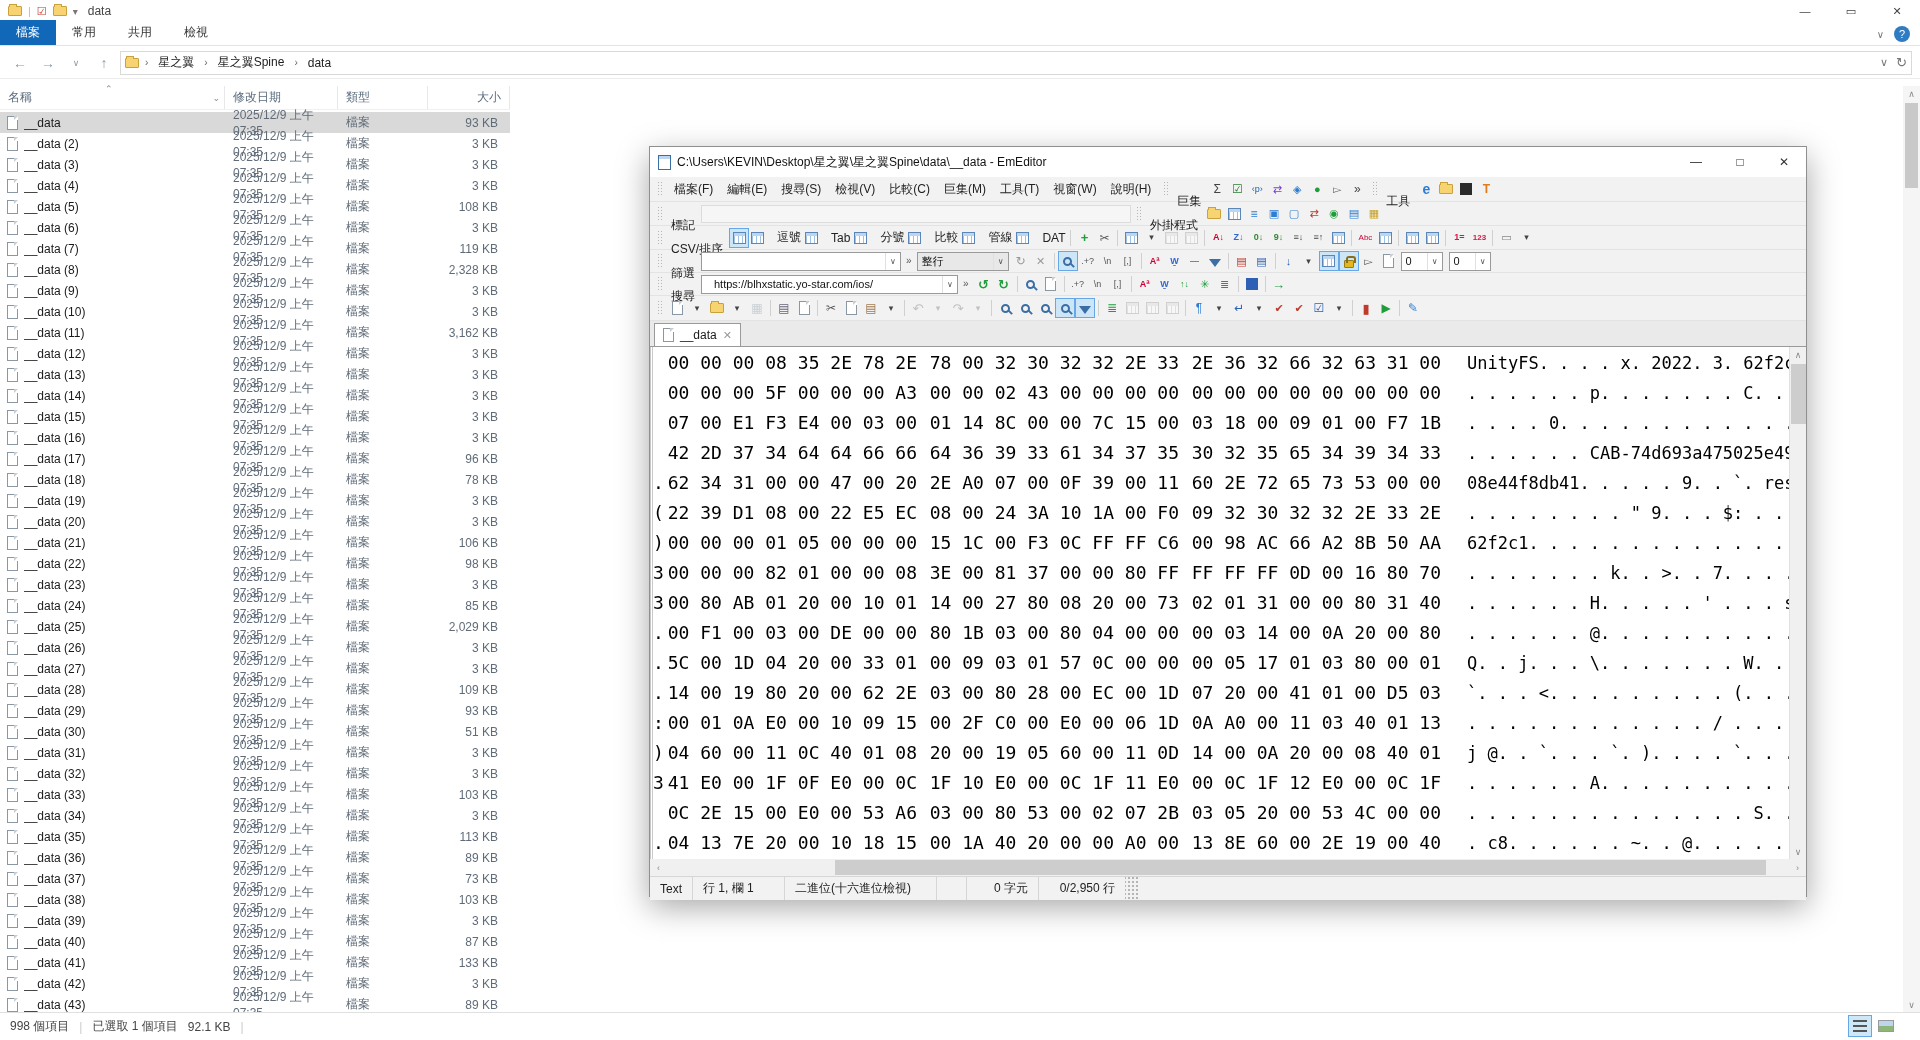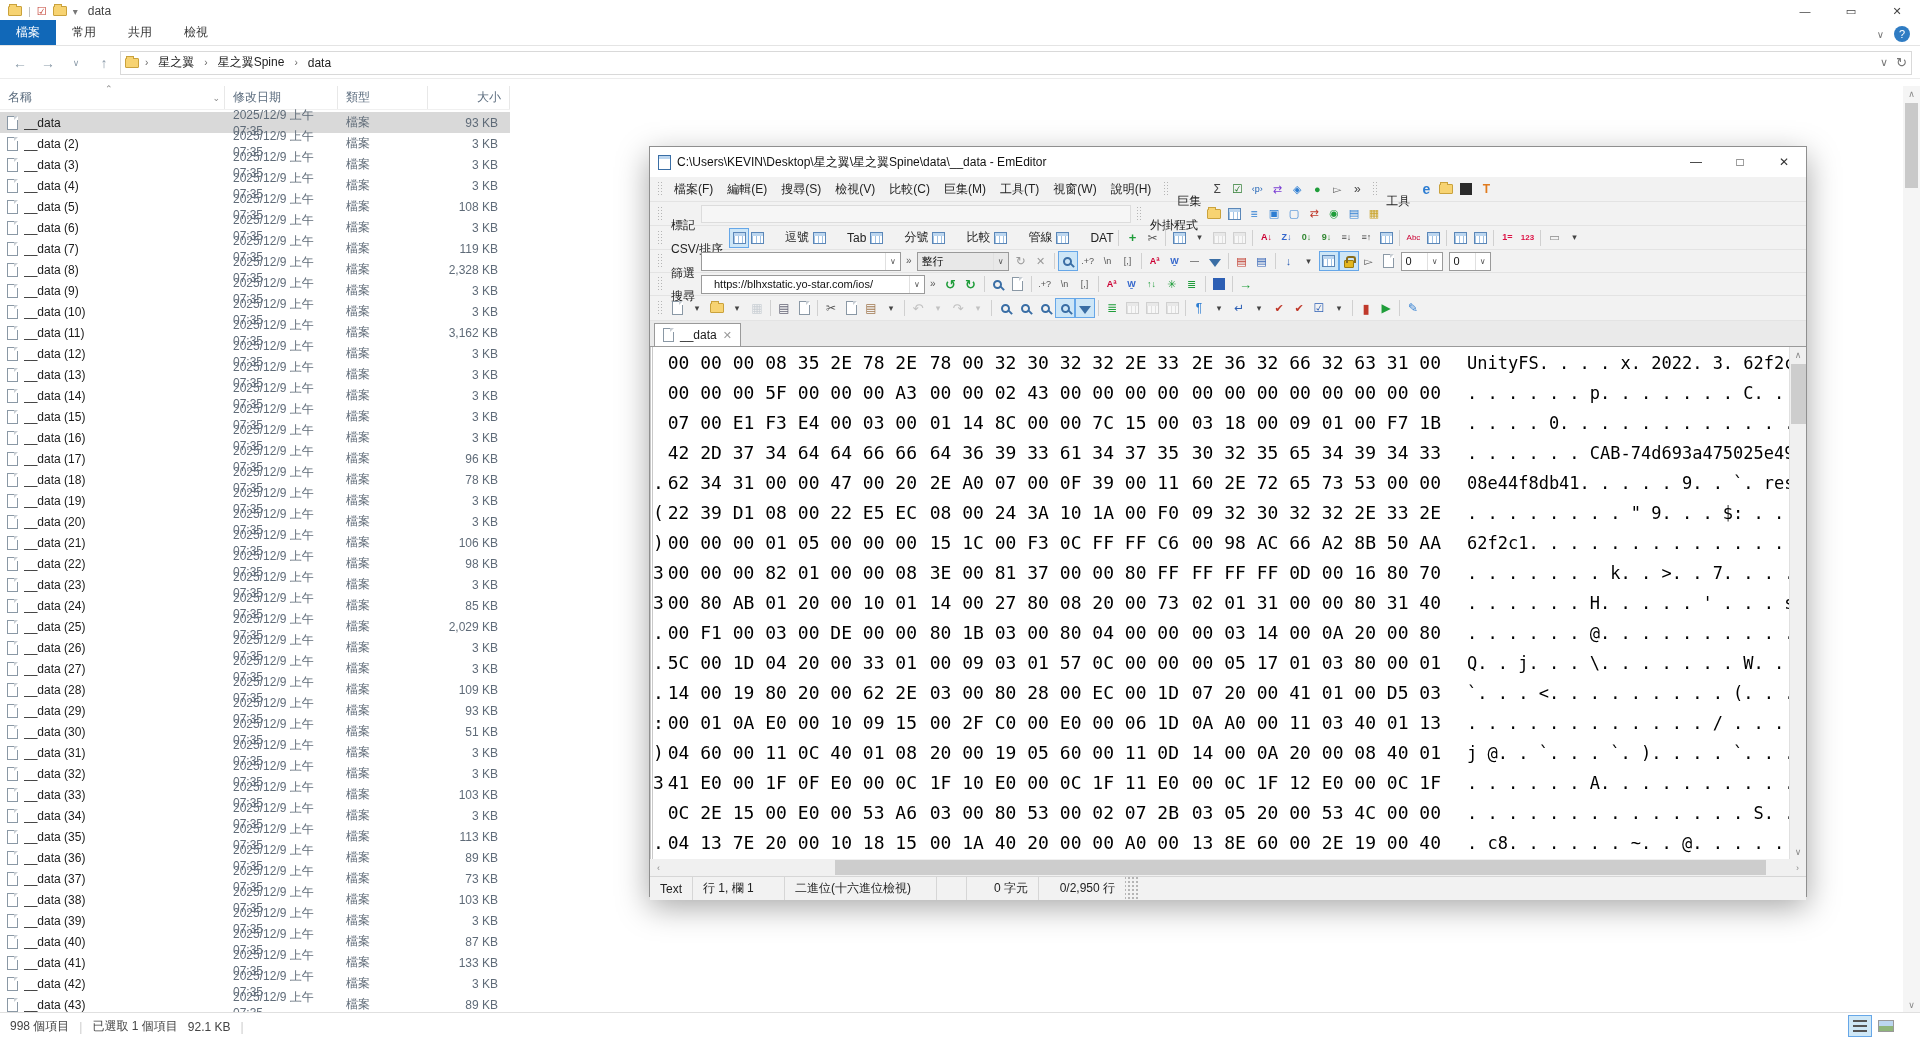--- a/index.html
+++ b/index.html
@@ -75,21 +75,21 @@
   .em-doc-icon { width:13px; height:15px; background:#fff; border:1px solid #3a6ea5; box-shadow:inset 0 3px 0 #bcd6ef; }
   .tb-row { display:flex; align-items:center; background:#f2f2f2; border-bottom:1px solid #e3e3e3; padding:0 4px; gap:2px; }
   .r-menu { height:25px; } .r-marks { height:24px; } .r-csv { height:24px; } .r-filter { height:23px; } .r-search { height:23px; } .r-main { height:25px; }
   .menu-item { padding:3px 7px; font-size:12px; color:#222; }
   .grip { width:5px; height:16px; margin:0 3px; background-image:radial-gradient(#b5b5b5 1px, transparent 1px); background-size:3px 3px; }
   .tb-label { font-size:12px; color:#222; padding:0 4px; white-space:nowrap;margin-top:24px; }
   .tbi { min-width:20px; height:20px; display:flex; align-items:center; justify-content:center; gap:1px; padding:0 2px; }
   .tbi.hl { background:#cde6f7; border:1px solid #66a7e8; }
   .tbi.dis { opacity:.45; }
   .tbsep { width:1px; height:16px; background:#d0d0d0; margin:0 3px; }
-  .tblabel { font-size:12px; color:#222; margin-left:20px; white-space:nowrap; }
+  .tblabel { font-size:12px; color:#222; margin-left:12px; white-space:nowrap; }
   .combo { height:19px; background:#fff; border:1px solid #9a9a9a; display:flex; align-items:center; font-size:11px; padding-left:4px; position:relative; }
   .combo .cval { flex:1; overflow:hidden; white-space:nowrap; color:#111; }
   .combo .carr { width:15px; height:100%; display:flex; align-items:center; justify-content:center; color:#555; font-size:8px; border-left:1px solid #e0e0e0; }
   .combo.gray { background:#e8e8e8; }
   .marks-box { width:430px; height:18px; border:1px solid #dcdcdc; background:#f6f6f6; }
   .em-tabbar { height:26px; background:#eaeaea; display:flex; align-items:flex-end; padding-left:4px; border-bottom:1px solid #9a9a9a; }
   .em-tab { background:#fff; border:1px solid #9a9a9a; border-bottom:none; height:23px; display:flex; align-items:center; gap:6px; padding:0 8px; font-size:12px; }
   .tab-close { color:#999; font-size:11px; }
   .em-content { position:relative; height:512px; background:#fff; border-left:3px double #c9c9c9; overflow:hidden; }
   .hex-pane { position:absolute; left:0; top:0; right:17px; bottom:0; overflow:hidden; padding-top:1px; }
@@ -878,21 +878,21 @@
       </span>
     <span class="combo" style="width:42px;margin-left:4px;">
         <span class="cval">0</span>
         <span class="carr">∨</span>
       </span>
   </div>
 
   <div class="tb-row r-search">
     <span class="grip"></span>
     <span class="tb-label">搜尋</span>
-    <span class="combo" style="width:224px;padding-left:12px;">
+    <span class="combo" style="width:257px;padding-left:12px;">
         <span class="cval">https://blhxstatic.yo-star.com/ios/</span>
         <span class="carr">∨</span>
       </span>
     <span class="gl" style="font-size:10px;color:#555;margin:0 3px;">»</span>
     <span style="display:flex;align-items:center;">
         <span class="tbi">
           <span class="gl" style="color: rgb(31, 157, 58); font-size: 13px; font-weight: 700;">↺</span>
         </span>
         <span class="tbi">
           <span class="gl" style="color: rgb(31, 157, 58); font-size: 13px; font-weight: 700;">↻</span>

